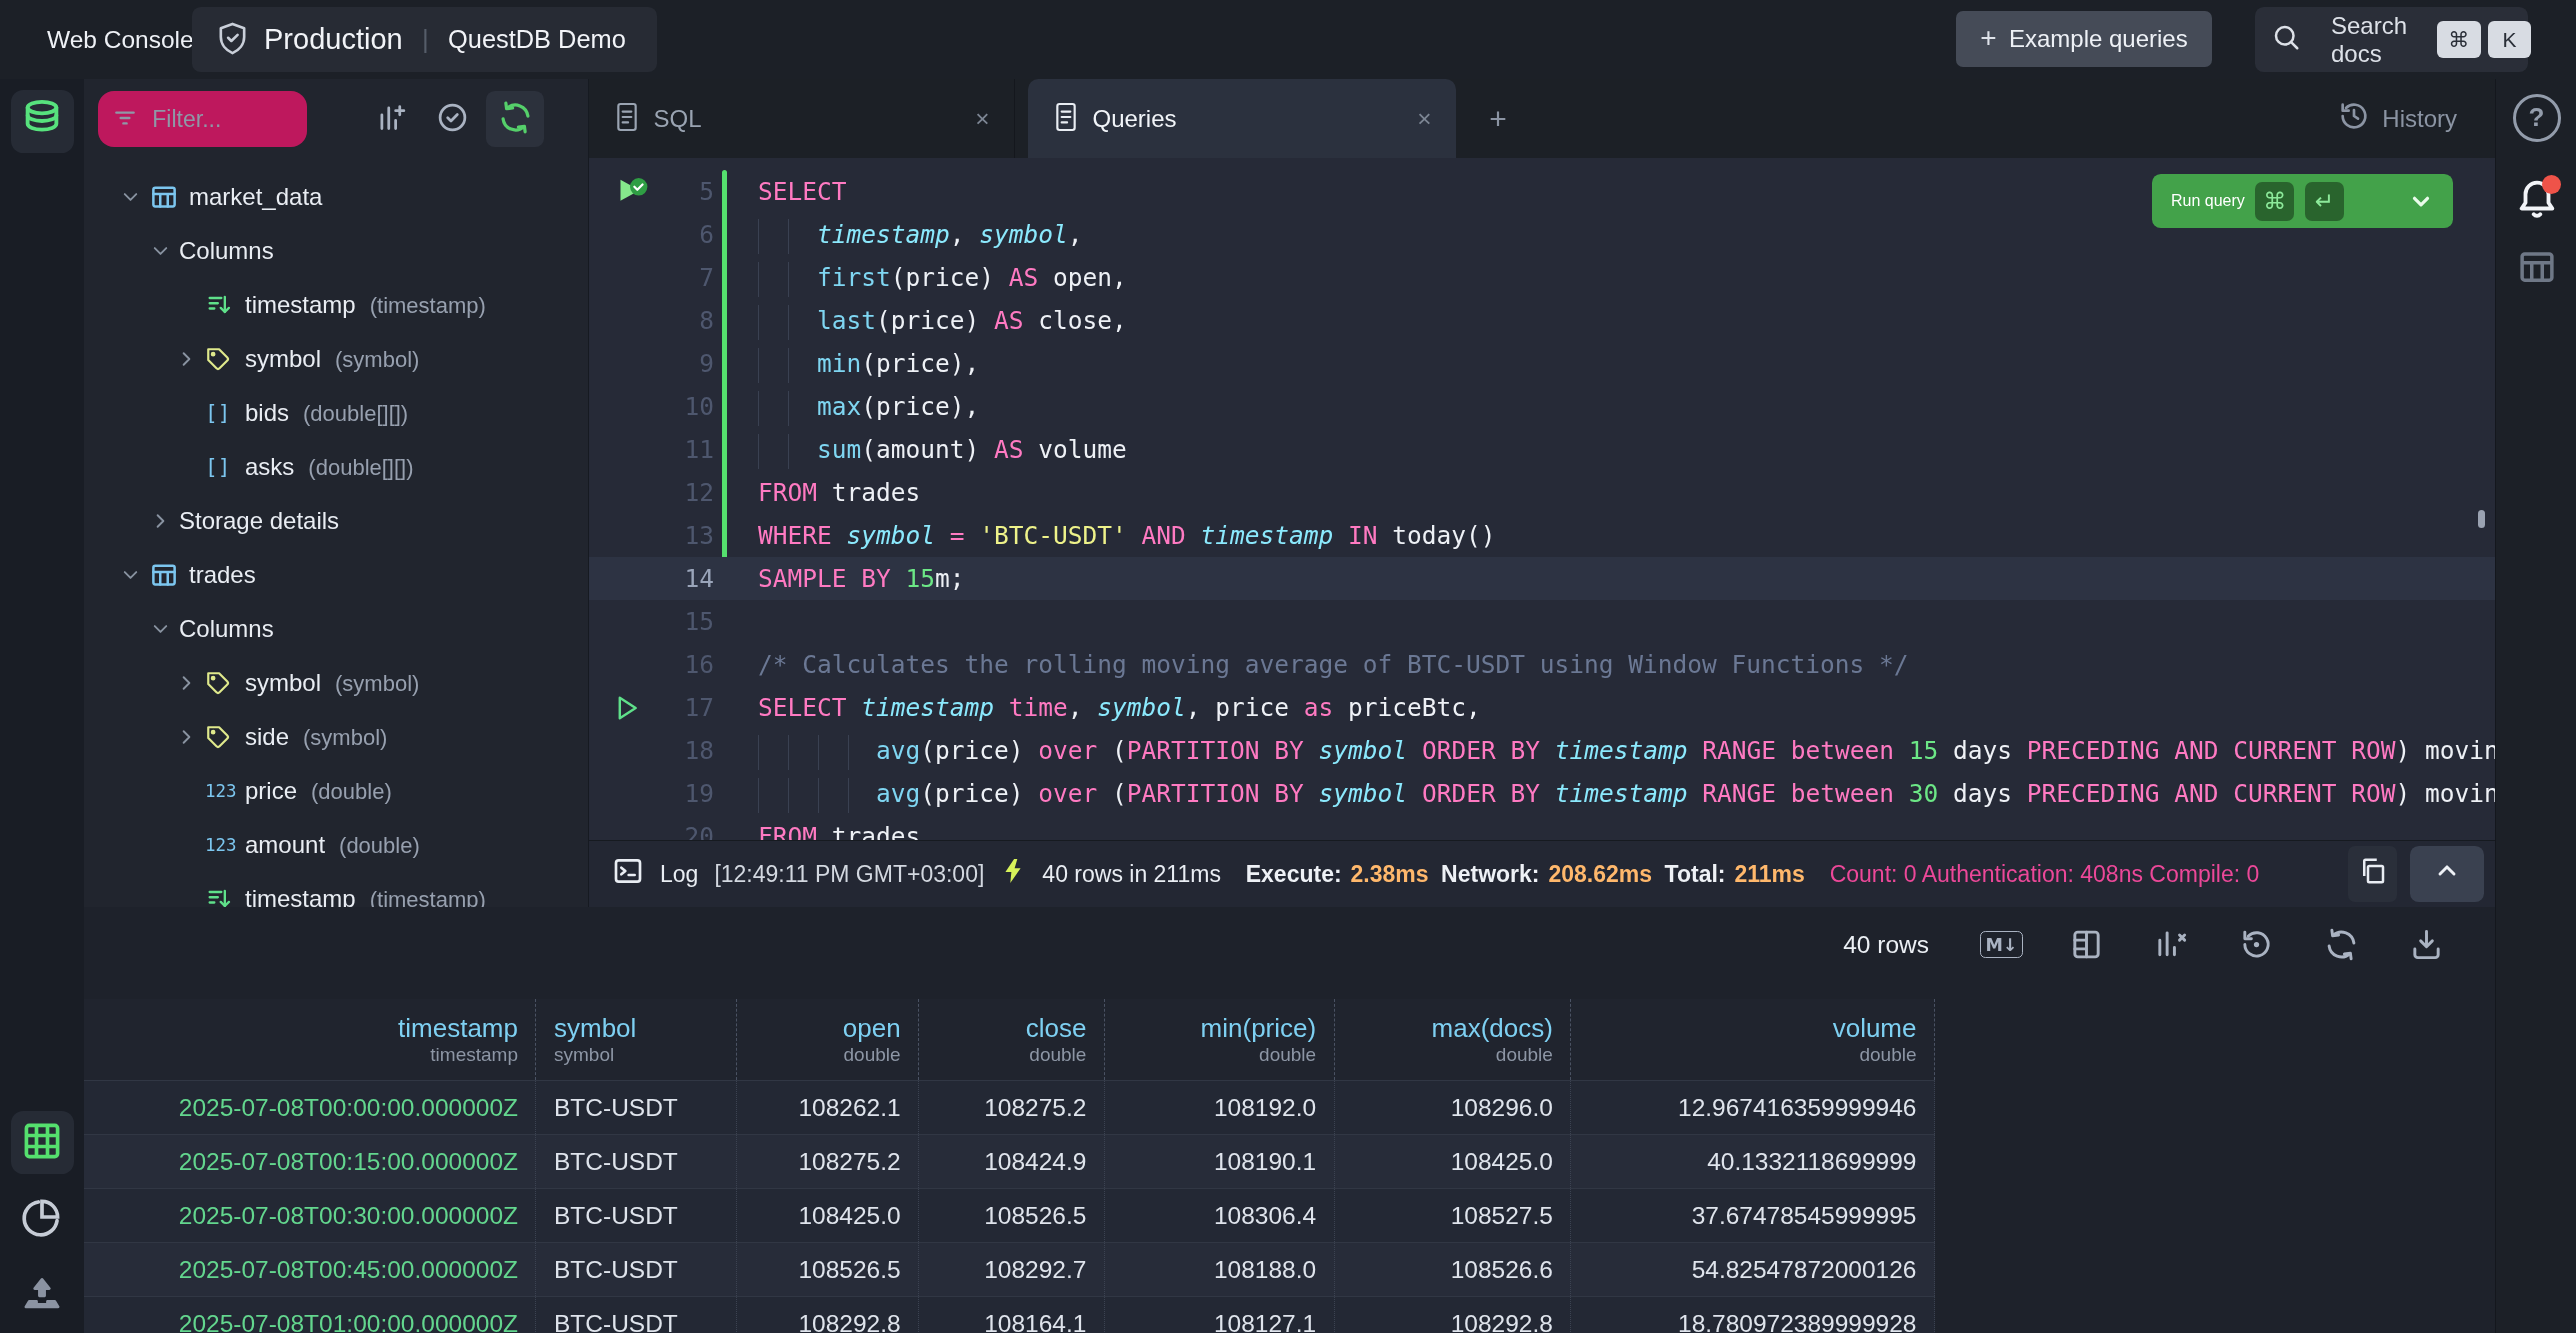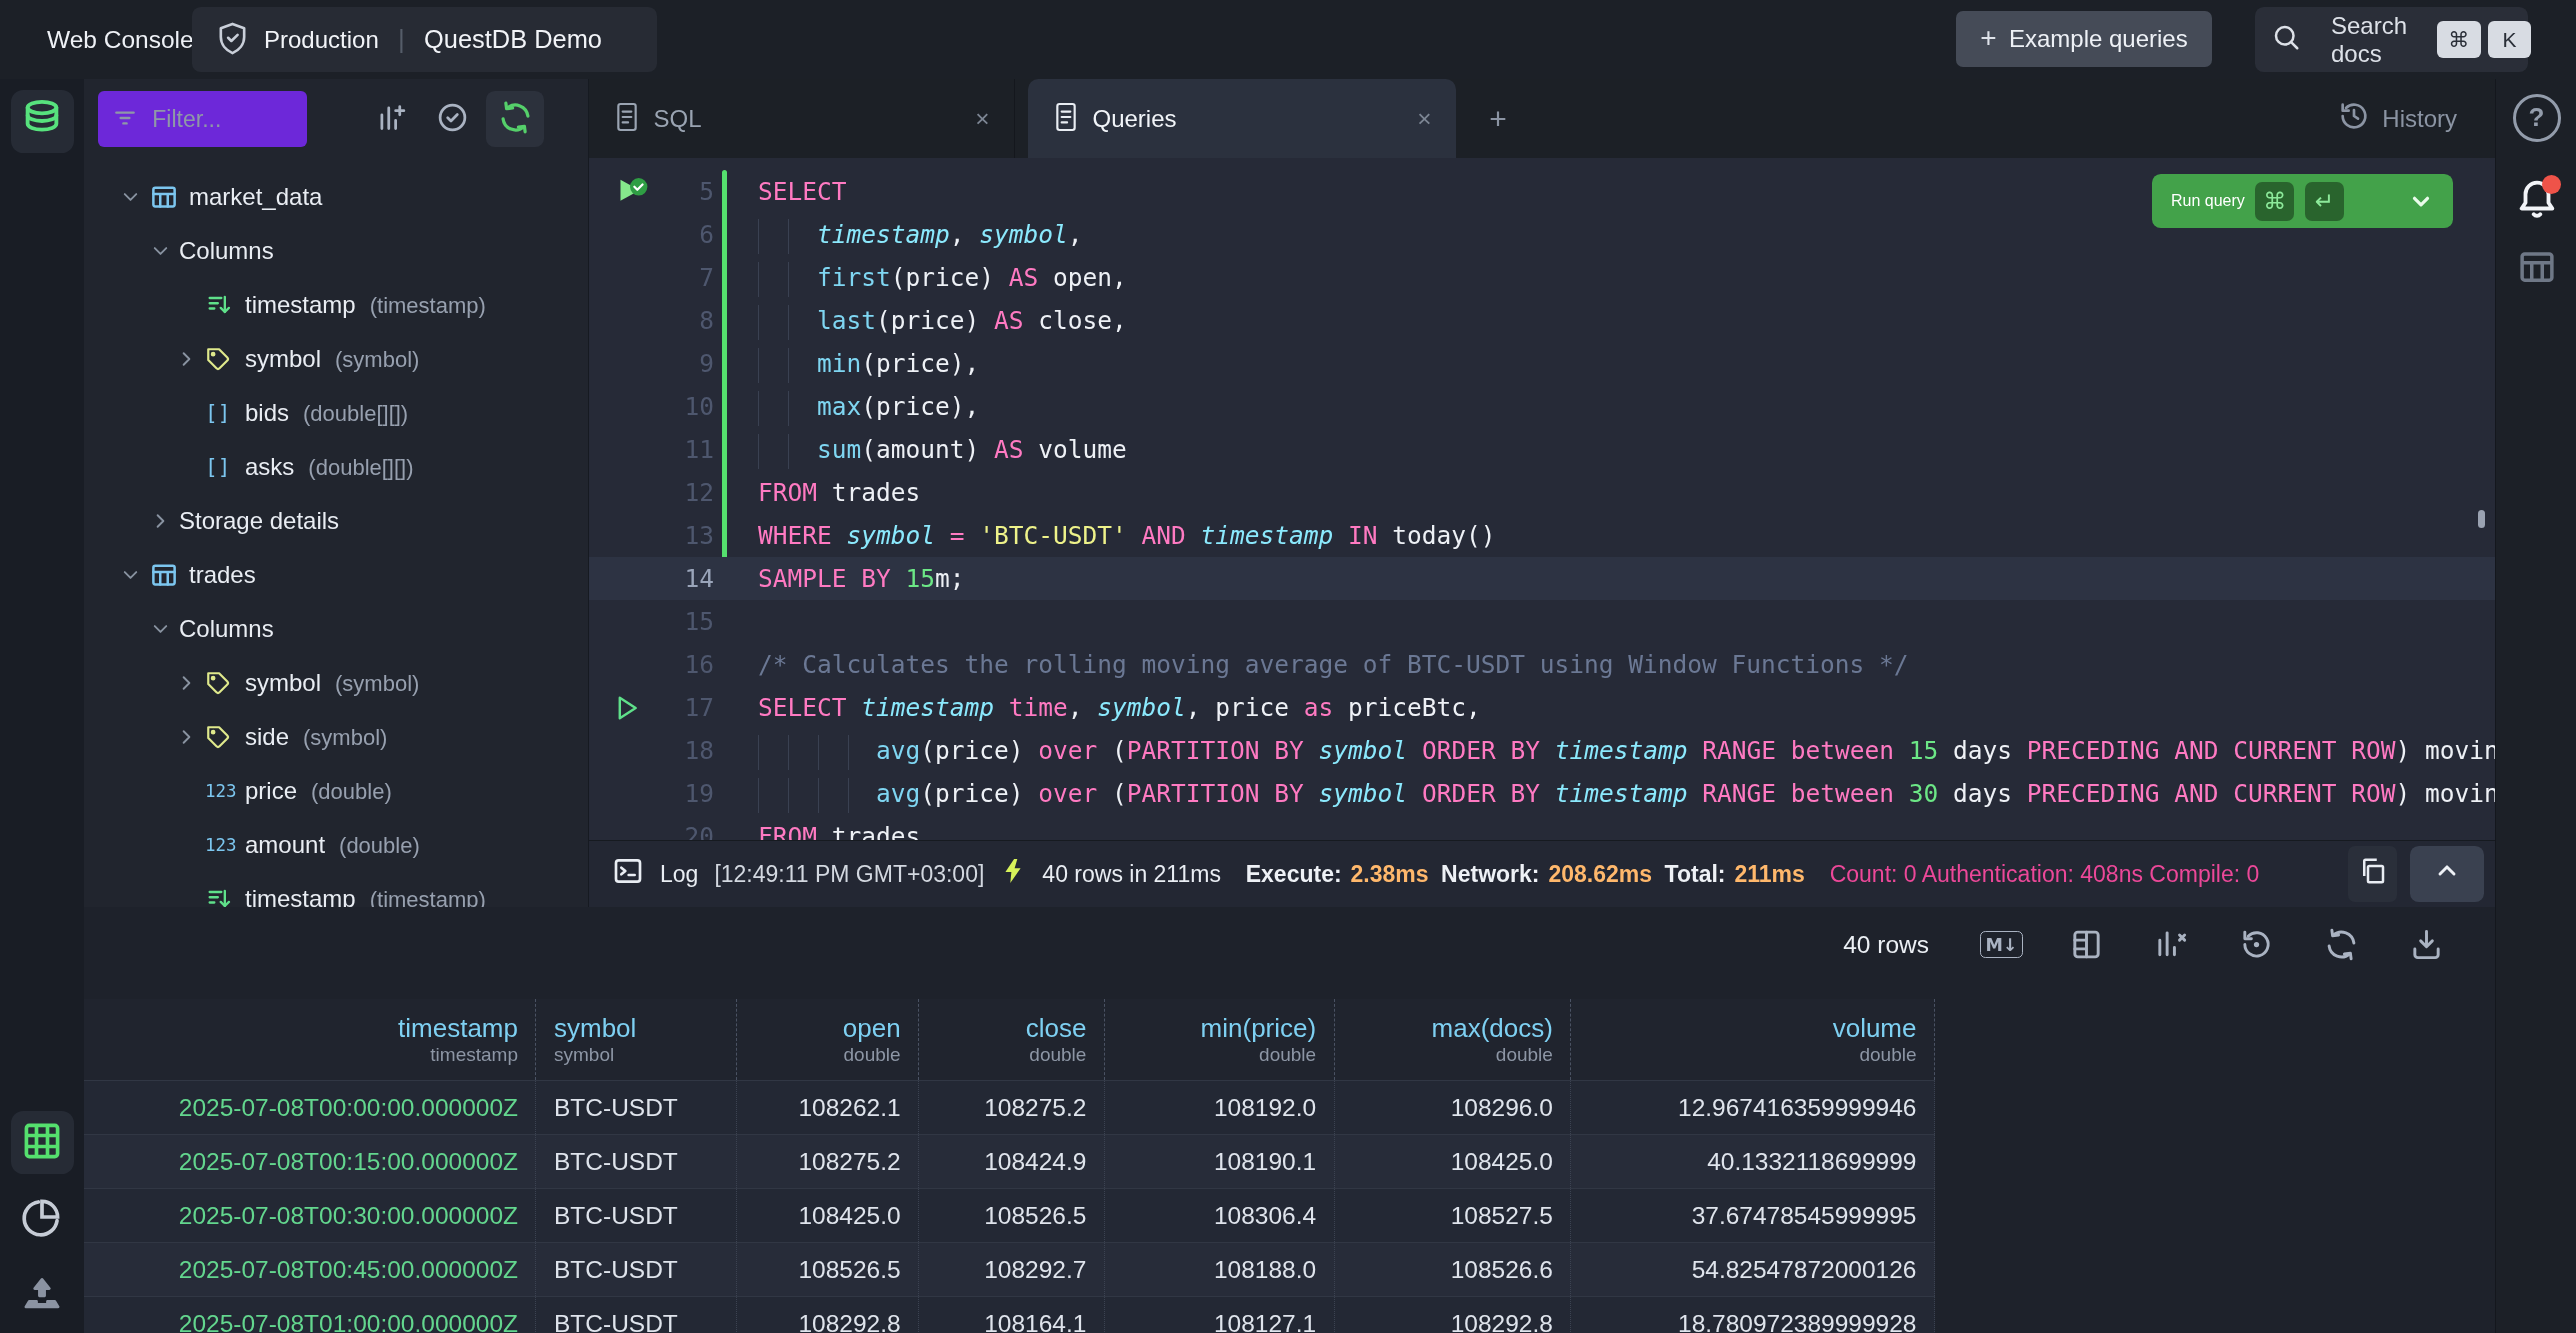--- a/index.html
+++ b/index.html
@@ -4,41 +4,41 @@
 <style>
   html,body{margin:0;padding:0;width:2576px;height:1334px;overflow:hidden;background:#15181e;
     font-family:"Liberation Sans",sans-serif;-webkit-font-smoothing:antialiased;}
   #app{position:relative;width:2576px;height:1334px;}
 
   
   #topbar{position:absolute;left:0;top:0;width:2576px;height:79px;background:#1c2027;padding-left:26px;}
   #wc{position:absolute;left:47px;top:0;height:79px;line-height:79px;color:#eef1f6;font-size:24.5px;}
   #instchip{position:absolute;left:192px;top:7px;width:465px;height:65px;background:#272b34;border-radius:8.8px;
     display:flex;align-items:center;gap:14px;padding:0 23px;box-sizing:border-box;}
-  #instchip .env{color:#f2f4f8;font-size:24px;}
+  #instchip .env{color:#f2f4f8;font-size:29px;}
   #instchip .bar{color:#555d69;font-size:26px;padding:0 5.3px;}
   #instchip .inst{color:#f2f4f8;font-size:25.4px;}
   #examplebtn{position:absolute;left:1956px;top:11.4px;width:256px;height:56px;background:#454b57;border-radius:7px;
     color:#eef1f6;font-size:24px;display:flex;align-items:center;justify-content:center;gap:12.3px;}
   #examplebtn .pl{font-size:28px;color:#dfe3ea;margin-top:-2.6px;}
   #searchdocs{position:absolute;left:2255px;top:7px;width:273px;height:65px;background:#2a2e38;border-radius:8.8px;
     display:flex;align-items:center;gap:30px;padding:0 16px;box-sizing:border-box;color:#dde1e8;font-size:24px;}
   .kbd{background:#d8dce3;color:#2a2f38;border-radius:6.1px;font-size:21px;min-width:33px;height:37px;
     display:inline-flex;align-items:center;justify-content:center;padding:0 5.3px;}
   #searchdocs .kbds{margin-left:auto;display:flex;gap:7px;}
 
   
   #lrail{position:absolute;left:0;top:79px;width:84px;height:1255px;background:#191d25;}
   .railbox{position:absolute;left:10.5px;width:63px;height:63px;background:#262b35;border-radius:12.3px;
     display:flex;align-items:center;justify-content:center;}
   .railicon{position:absolute;left:10.5px;width:63px;height:63px;display:flex;align-items:center;justify-content:center;}
 
   
   #schema{position:absolute;left:84px;top:79px;width:505px;height:828px;background:#21252e;border-right:0.9px solid #161a21;box-sizing:border-box;}
-  #filterbox{position:absolute;left:14px;top:12.3px;width:209px;height:56px;background:#6d28d9;border-radius:6px;
+  #filterbox{position:absolute;left:14px;top:12.3px;width:209px;height:56px;background:#be185d;border-radius:16px;
     display:flex;align-items:center;gap:12.3px;padding:0 14px;box-sizing:border-box;}
   #filterbox input{background:transparent;border:0;outline:0;color:#e7ebf1;font-size:23px;width:131px;font-family:"Liberation Sans",sans-serif;}
   #filterbox input::placeholder{color:#8f98a7;}
   .schico{position:absolute;top:12.3px;width:56px;height:56px;display:flex;align-items:center;justify-content:center;}
   #refreshbox{position:absolute;left:402px;top:12.3px;width:58px;height:56px;background:#2c313c;border-radius:8.8px;
     display:flex;align-items:center;justify-content:center;}
   #tree{position:absolute;left:0;top:91px;width:505px;height:737px;overflow:hidden;}
   .trow{position:relative;height:54px;width:505px;}
   .trow .chev{position:absolute;top:50%;transform:translateY(-50%);display:flex;}
   .trow .ticon{position:absolute;top:50%;transform:translateY(-50%);display:flex;}

